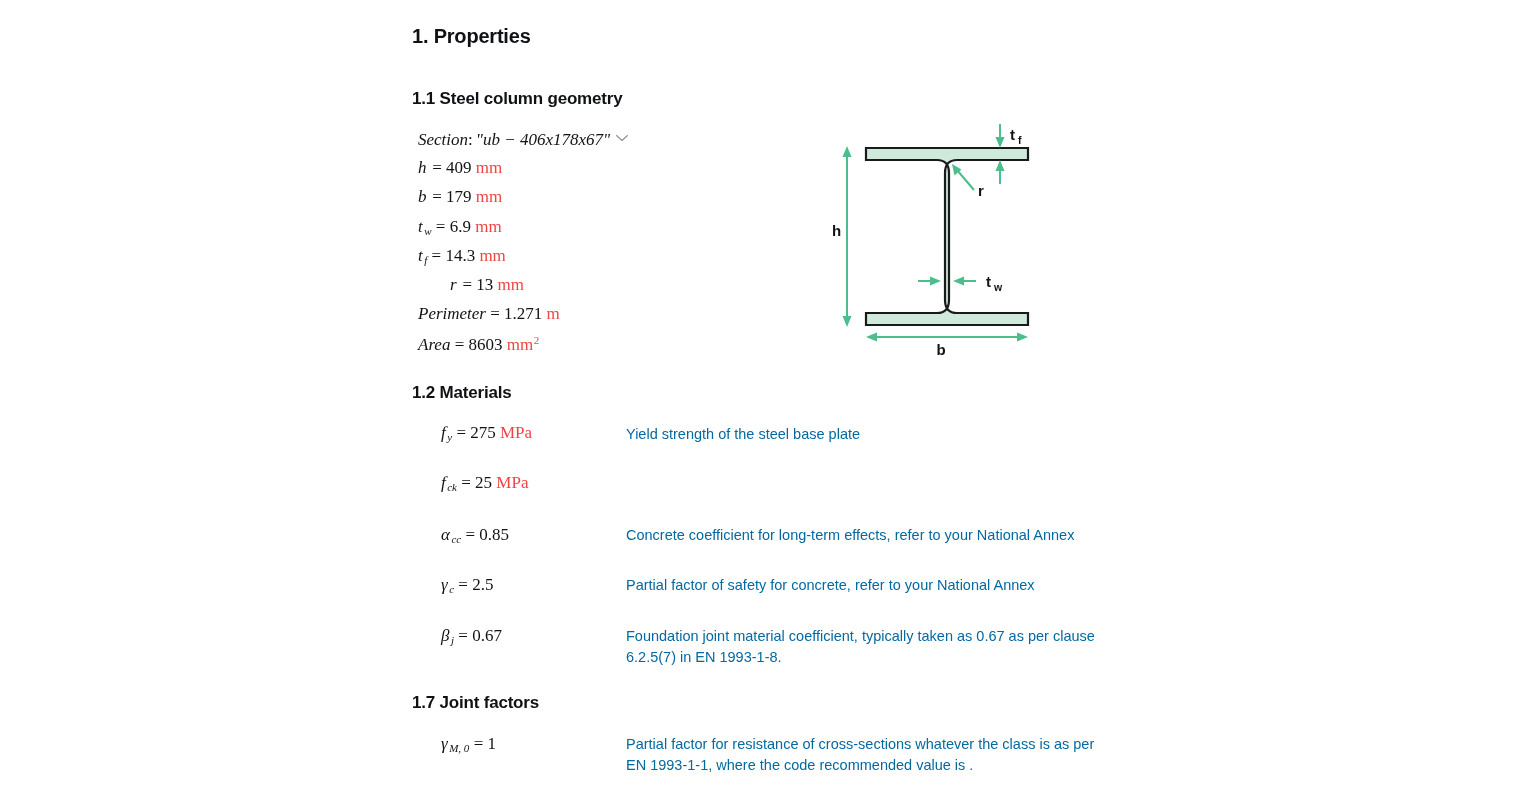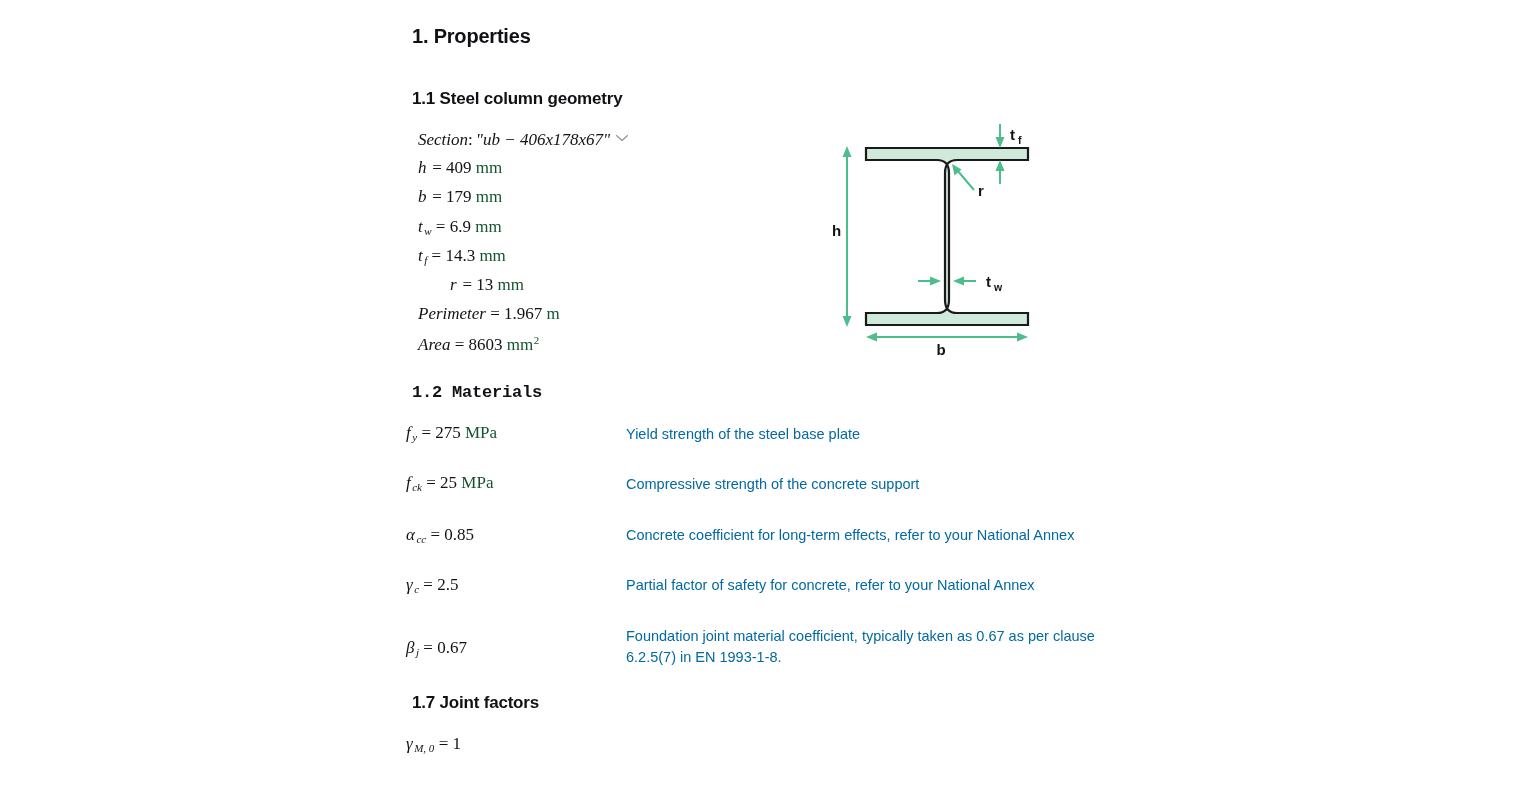--- a/index.html
+++ b/index.html
@@ -18,53 +18,53 @@
     position: absolute; left: 412px; top: 25px;
     font-size: 20px; font-weight: bold; letter-spacing: -0.2px;
     color: #0f1114;
   }
   .h-sub {
     position: absolute; left: 412px;
     font-size: 17px; font-weight: bold; letter-spacing: -0.2px;
     color: #0f1114;
   }
   #h-geom { top: 89px; }
-  #h-mat  { top: 383px; font-family: Liberation Mono, monospace; }
+  #h-mat  { top: 383px; }
   #h-joint{ top: 693px; }
 
   
   .math {
     font-family: "Liberation Serif", serif;
     font-size: 17px;
     color: #111315;
     white-space: nowrap;
   }
   .math .var   { font-style: italic; }
-  .math .unit  { color: #14532d; font-style: normal; }
+  .math .unit  { color: #ef4444; font-style: normal; }
   .math .num   { font-style: normal; }
   .math .op    { font-style: normal; }
   .sub {
     font-size: 11px; font-style: italic;
     vertical-align: -0.28em; margin-left: 1.5px;
   }
   .sup {
     font-size: 11px; vertical-align: 0.55em; margin-left: 0.5px;
   }
 
   
   .geom-row { position: absolute; left: 418px; }
 
   .chevron {
     position: absolute; left: 615px; top: 133px;
     width: 14px; height: 10px; cursor: pointer;
   }
   .chevron svg { display: block; }
 
   
-  .mat-sym  { position: absolute; left: 406px; }
+  .mat-sym  { position: absolute; left: 441px; }
   .mat-desc {
     position: absolute; left: 626px; width: 500px;
     font-size: 14.5px; line-height: 21px; color: #0369a1;
     font-family: "Liberation Sans", sans-serif;
   }
 
   
   .diagram { position: absolute; left: 818px; top: 118px; width: 250px; height: 250px; }
   .diagram svg { display: block; }
   .dim-label {
@@ -125,21 +125,21 @@
   <div class="geom-row math" style="top:275px;margin-left:32px;">
     <span class="var">r</span><span class="sub"></span>
     <span class="op">=</span>
     <span class="num">13</span>
     <span class="unit">mm</span>
   </div>
 
   <div class="geom-row math" style="top:304px;">
     <span class="var">Perimeter</span>
     <span class="op">=</span>
-    <span class="num">1.967</span>
+    <span class="num">1.271</span>
     <span class="unit">m</span>
   </div>
 
   <div class="geom-row math" style="top:334px;">
     <span class="var">Area</span>
     <span class="op">=</span>
     <span class="num">8603</span>
     <span class="unit">mm</span><span class="unit sup">2</span>
   </div>
 
@@ -206,44 +206,44 @@
     <span class="unit">MPa</span>
   </div>
   <div class="mat-desc" style="top:424px;">Yield strength of the steel base plate</div>
 
   <div class="mat-sym math" style="top:473px;">
     <span class="var">f</span><span class="sub">ck</span>
     <span class="op">=</span>
     <span class="num">25</span>
     <span class="unit">MPa</span>
   </div>
-  <div class="mat-desc" style="top:474px;">Compressive strength of the concrete support</div>
 
   <div class="mat-sym math" style="top:525px;">
     <span class="var">α</span><span class="sub">cc</span>
     <span class="op">=</span>
     <span class="num">0.85</span>
   </div>
   <div class="mat-desc" style="top:525px;">Concrete coefficient for long-term effects, refer to your National Annex</div>
 
   <div class="mat-sym math" style="top:575px;">
     <span class="var">γ</span><span class="sub">c</span>
     <span class="op">=</span>
     <span class="num">2.5</span>
   </div>
   <div class="mat-desc" style="top:575px;">Partial factor of safety for concrete, refer to your National Annex</div>
 
-  <div class="mat-sym math" style="top:626px;margin-top:12px;">
+  <div class="mat-sym math" style="top:626px;">
     <span class="var">β</span><span class="sub">j</span>
     <span class="op">=</span>
     <span class="num">0.67</span>
   </div>
   <div class="mat-desc" style="top:626px; width:480px;">Foundation joint material coefficient, typically taken as 0.67 as per clause 6.2.5(7) in EN 1993-1-8.</div>
 
   <div class="h-sub" id="h-joint">1.7 Joint factors</div>
 
   <div class="mat-sym math" style="top:734px;">
     <span class="var">γ</span><span class="sub">M, 0</span>
     <span class="op">=</span>
     <span class="num">1</span>
   </div>
+  <div class="mat-desc" style="top:734px; width:485px;">Partial factor for resistance of cross-sections whatever the class is as per EN 1993-1-1, where the code recommended value is .</div>
 
 </div>
 
 </body></html>

